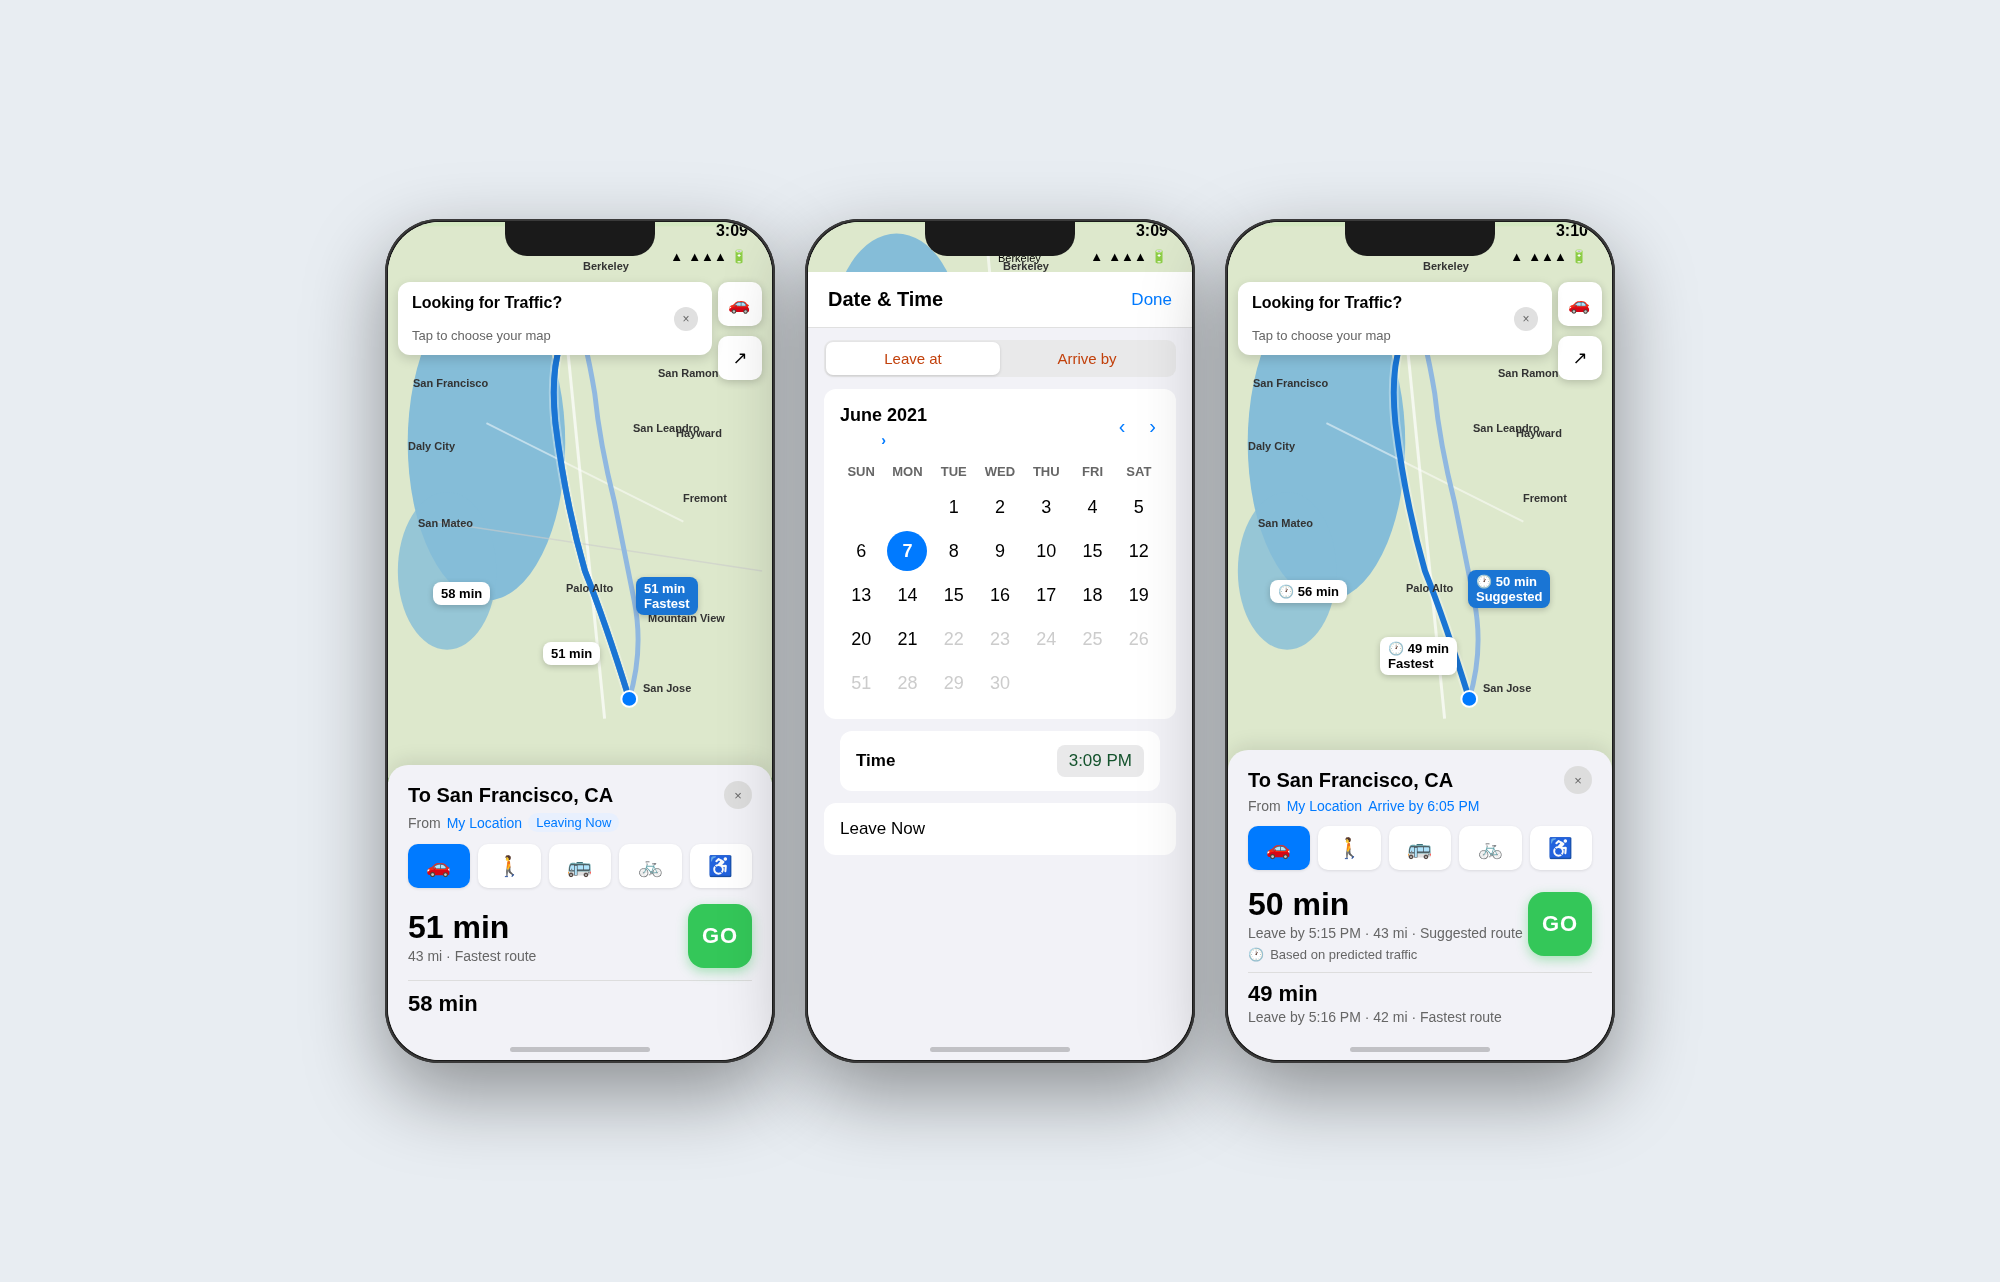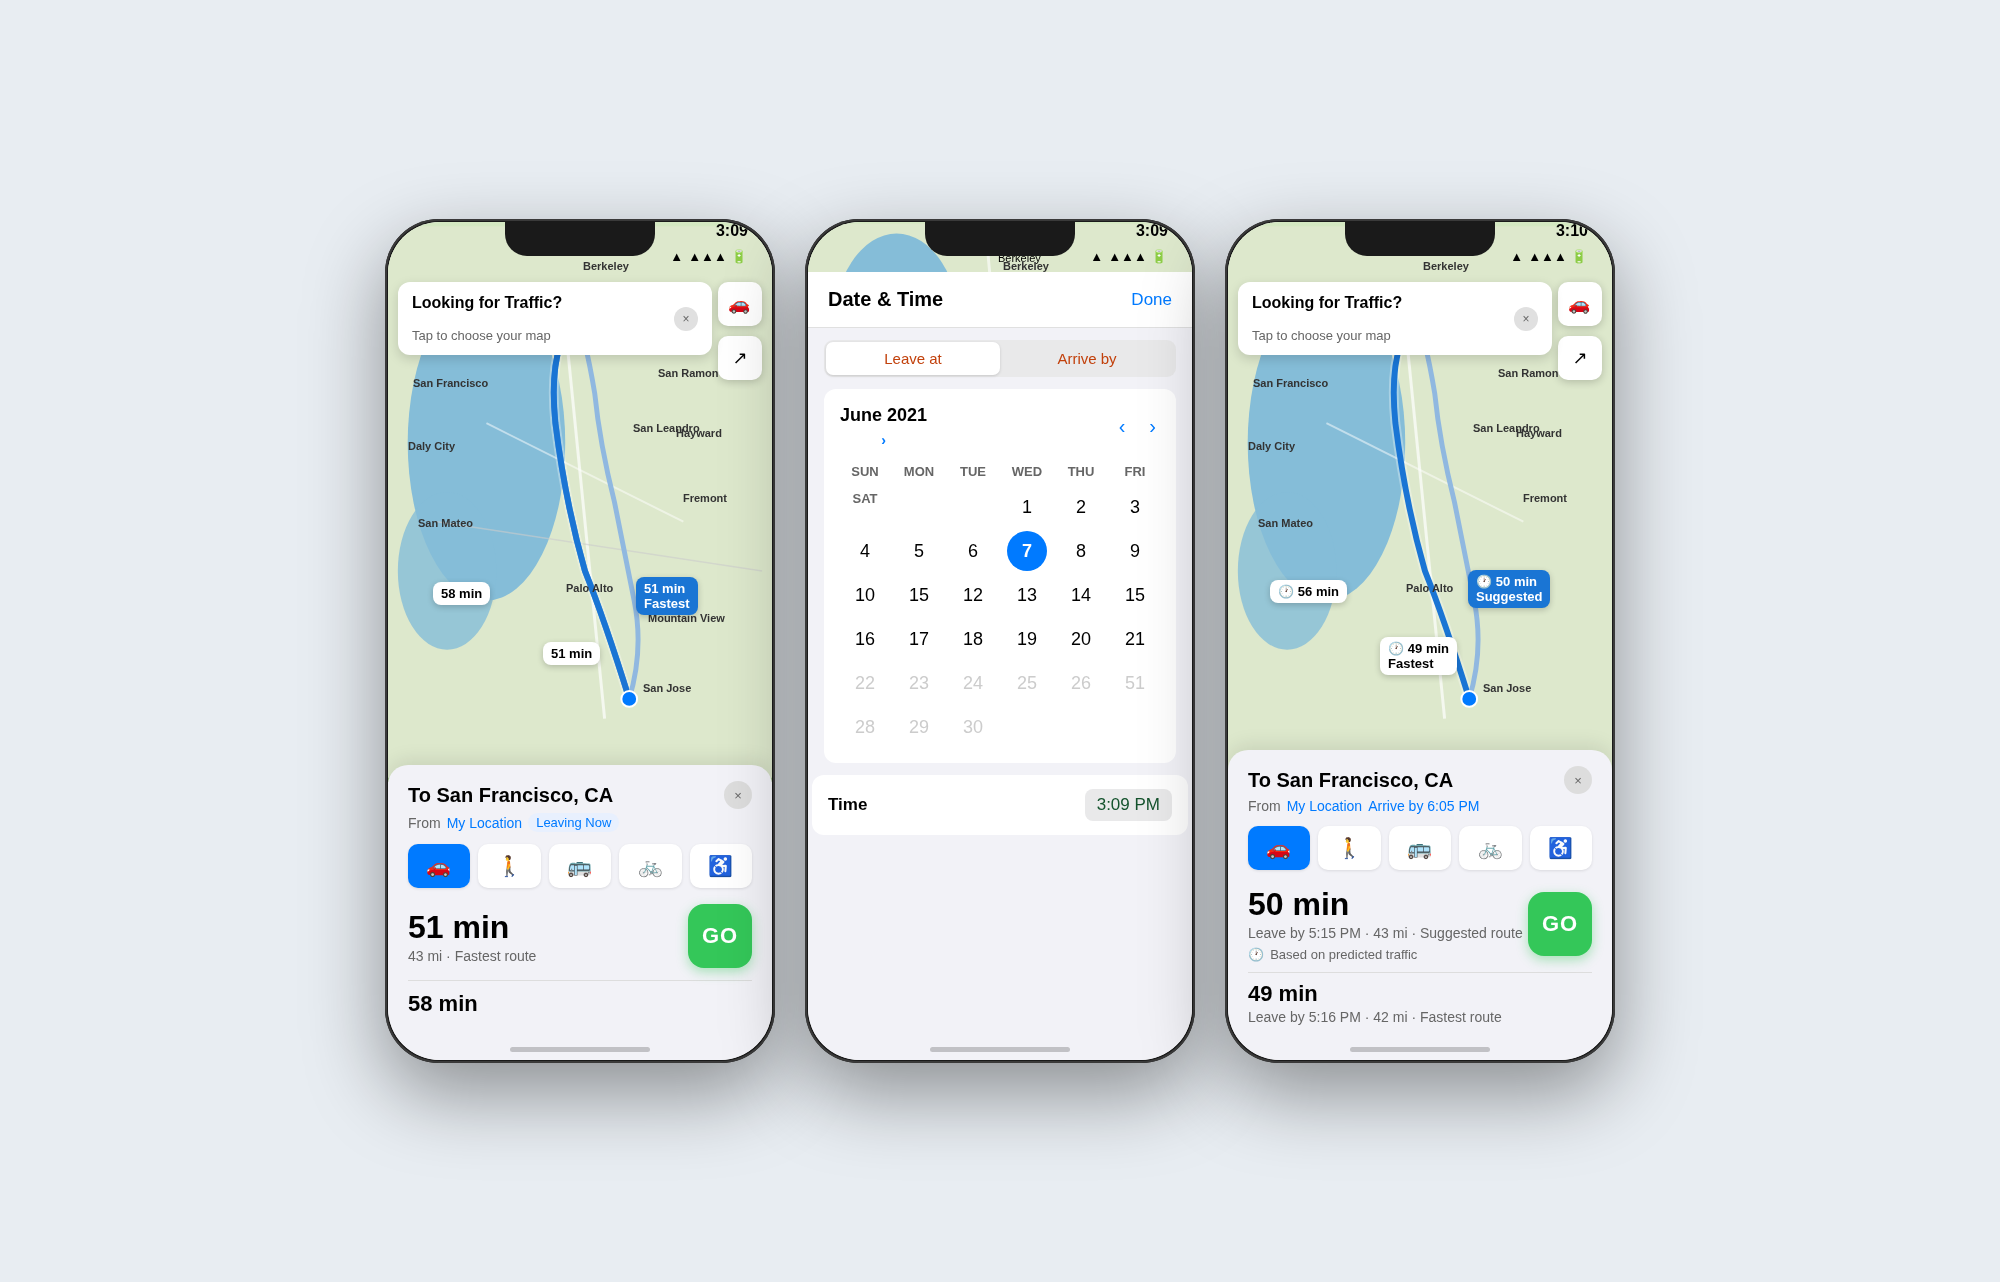--- a/index.html
+++ b/index.html
@@ -340,21 +340,21 @@
 
     .cal-nav-btn {
       font-size: 20px;
       color: #007AFF;
       cursor: pointer;
       padding: 0 4px;
     }
 
     .cal-grid {
       display: grid;
-      grid-template-columns: repeat(6, 1fr);
+      grid-template-columns: repeat(7, 1fr);
       gap: 4px;
     }
 
     .cal-day-header {
       text-align: center;
       font-size: 13px;
       font-weight: 600;
       color: #666;
       padding: 4px 0;
     }
@@ -377,21 +377,21 @@
 
     .cal-day.inactive { color: #ccc; }
     .cal-day.selected {
       background: #007AFF;
       color: #fff;
       font-weight: 700;
     }
 
     .time-row {
       background: #fff;
-      margin: 12px 4px 0;
+      margin: 12px 32px 0;
       border-radius: 12px;
       padding: 14px 16px;
       display: flex;
       align-items: center;
       justify-content: space-between;
     }
 
     .time-label { font-size: 17px; font-weight: 600; color: #000; }
     .time-value {
       background: #e9e9ea;
@@ -650,20 +650,21 @@
           <div class="cal-day inactive"></div>
           <div class="cal-day inactive"></div>
         </div>
       </div>
 
       <div class="time-row">
         <span class="time-label">Time</span>
         <span class="time-value">3:09 PM</span>
       </div>
 
+      <div class="leave-now-btn">Leave Now</div>
     </div>
 
     <div class="home-indicator"></div>
   </div>
 </div>
 
 <div class="iphone">
   <div class="iphone-inner">
     <div class="notch"></div>
 

